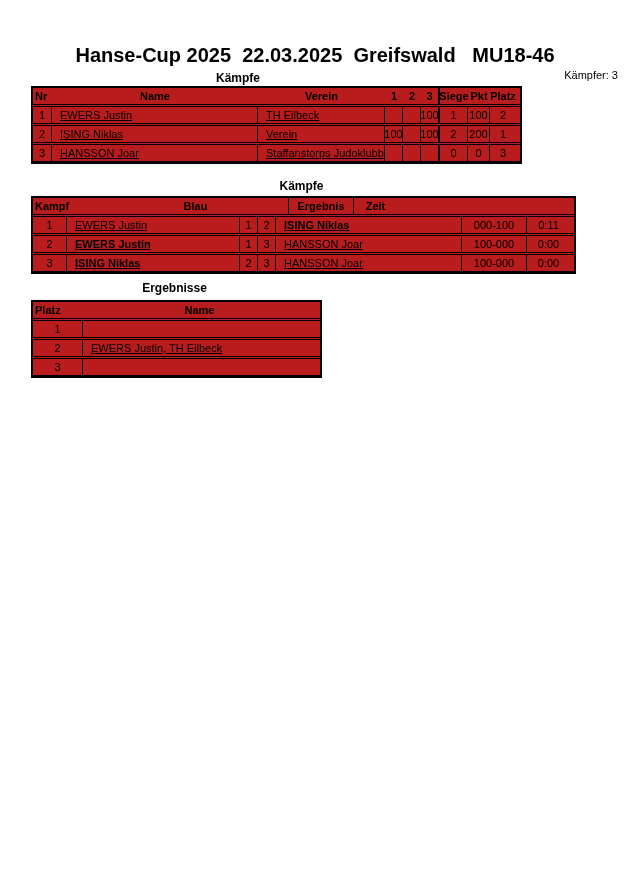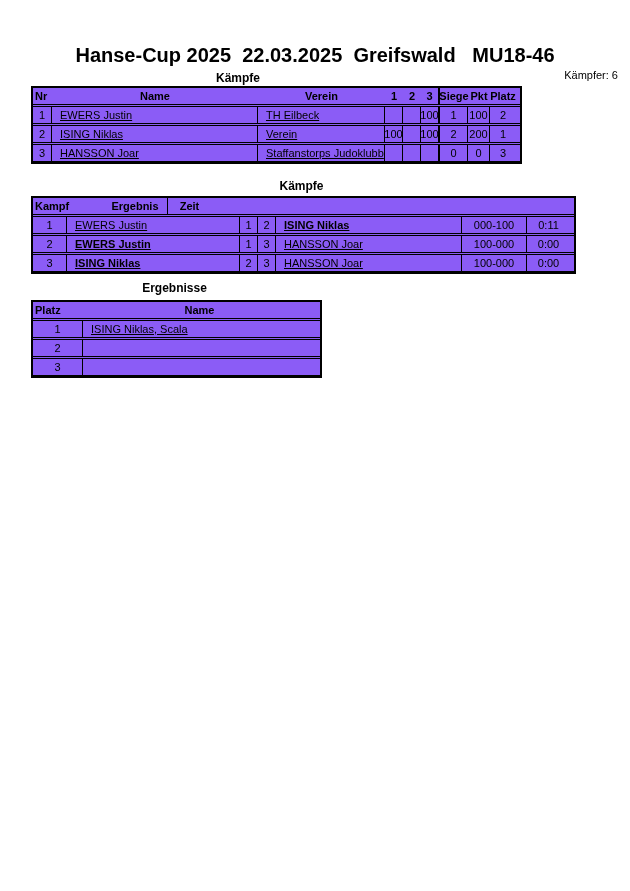--- a/index.html
+++ b/index.html
@@ -21,21 +21,21 @@
     font-size:11px; white-space:pre;
   }
   .sec-heading {
     position:absolute; font-size:12px; font-weight:bold;
     text-align:center; white-space:pre;
   }
   #h-kaempfer   { top:71px;  left:31px; width:414px; }
   #h-kaempfe    { top:179px; left:31px; width:541px; }
   #h-ergebnisse { top:281px; left:31px; width:287px; }
 
-  .tbl { position:absolute; background:#8b5cf6; border:2px solid #000; }
+  .tbl { position:absolute; background:#b91c1c; border:2px solid #000; }
   #tbl-kaempfer   { top:86px;  left:31px; width:487px; }
   #tbl-kaempfe    { top:196px; left:31px; width:541px; }
   #tbl-ergebnisse { top:300px; left:31px; width:287px; }
 
   .trow { display:flex; align-items:stretch; height:16px; border-bottom:1px solid #000; }
   .trow + .trow { border-top:1px solid #000; margin-top:1px; }
   .tbl .trow:last-child { border-bottom:1px solid #000; }
 
   .c {
     box-sizing:border-box; display:flex; align-items:center; justify-content:center;
@@ -55,21 +55,21 @@
   
   .f-kampf{width:34px} .f-weiss{width:173px} .f-wn{width:18px} .f-bn{width:18px}
   .f-blau{width:186px} .f-erg{width:65px} .f-zeit{width:43px} .f-spacer{width:36px}
   
   .e-platz{width:50px} .e-name{width:233px}
 </style>
 </head>
 <body>
 
 <div class="page-title">Hanse-Cup 2025  22.03.2025  Greifswald   MU18-46</div>
-<div class="fighter-count">Kämpfer: 6</div>
+<div class="fighter-count">Kämpfer: 3</div>
 
 <div class="sec-heading" id="h-kaempfer">Kämpfe</div>
 
 <div class="tbl" id="tbl-kaempfer">
   <div class="trow hdr">
     <div class="c k-nr tight">Nr</div>
     <div class="c k-name">Name</div>
     <div class="c k-verein">Verein</div>
     <div class="c k-r1">1</div>
     <div class="c k-r2">2</div>
@@ -115,20 +115,21 @@
     <div class="c k-platz">3</div>
   </div>
 </div>
 
 <div class="sec-heading" id="h-kaempfe">Kämpfe</div>
 
 <div class="tbl" id="tbl-kaempfe">
   <div class="trow hdr">
     <div class="c f-kampf tight">Kampf</div>
     <div class="c f-spacer"></div>
+    <div class="c f-blau rb">Blau</div>
     <div class="c f-erg rb">Ergebnis</div>
     <div class="c f-zeit">Zeit</div>
   </div>
 
   <div class="trow">
     <div class="c f-kampf rb">1</div>
     <div class="c f-weiss rb left">EWERS Justin</div>
     <div class="c f-wn rb">1</div>
     <div class="c f-bn rb">2</div>
     <div class="c f-blau rb left bold">ISING Niklas</div>
@@ -159,21 +160,21 @@
 
 <div class="sec-heading" id="h-ergebnisse">Ergebnisse</div>
 
 <div class="tbl" id="tbl-ergebnisse">
   <div class="trow hdr">
     <div class="c e-platz tight">Platz</div>
     <div class="c e-name">Name</div>
   </div>
   <div class="trow">
     <div class="c e-platz rb">1</div>
-    <div class="c e-name left">ISING Niklas, Scala</div>
   </div>
   <div class="trow">
     <div class="c e-platz rb">2</div>
+    <div class="c e-name left">EWERS Justin, TH Eilbeck</div>
   </div>
   <div class="trow">
     <div class="c e-platz rb">3</div>
   </div>
 </div>
 
 </body></html>

